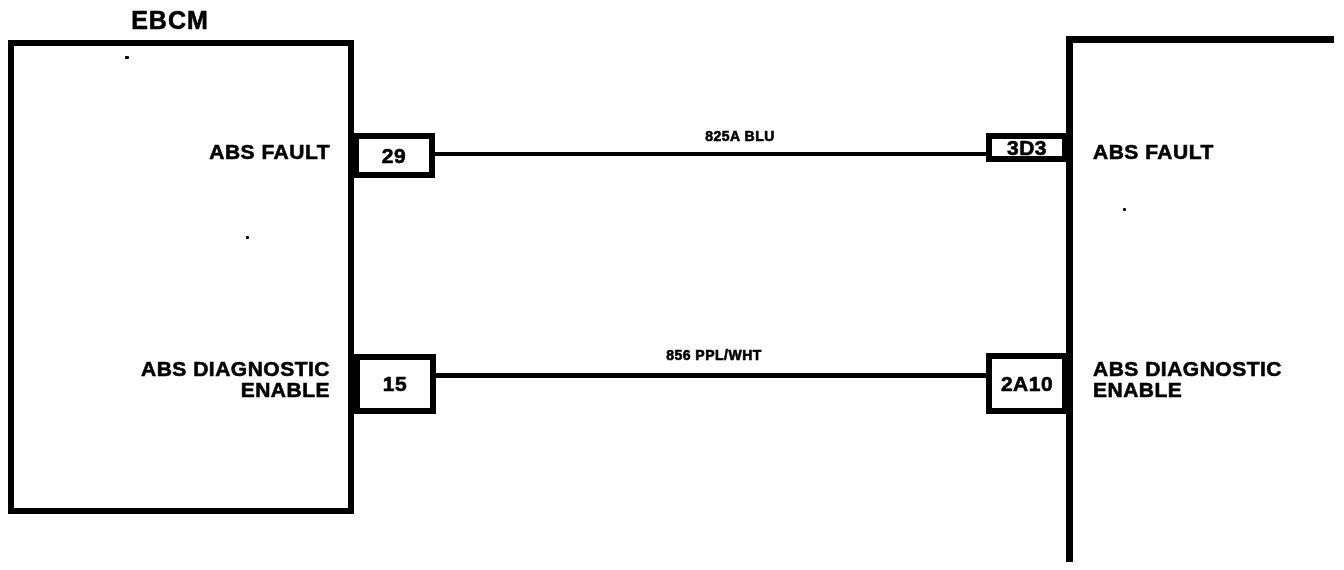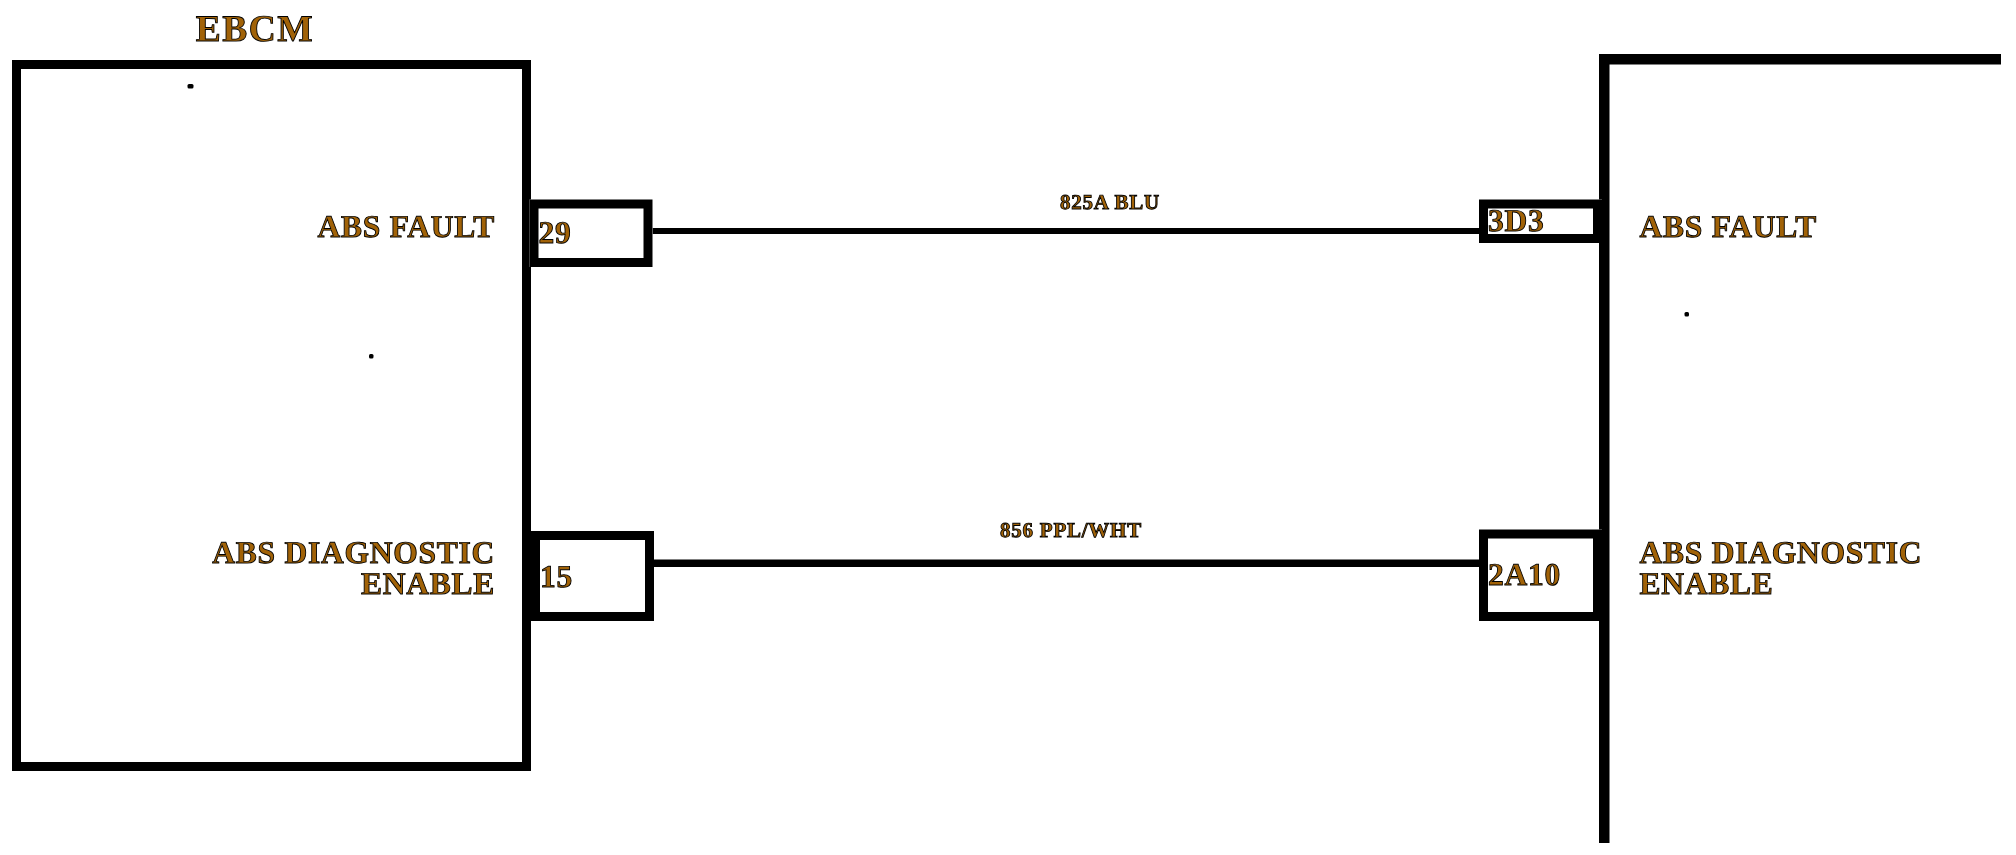--- a/index.html
+++ b/index.html
@@ -7,34 +7,33 @@
   .canvas {
     position:relative;
     width:1344px; height:570px;
     background:#ffffff;
     font-family:"Liberation Sans","DejaVu Sans",sans-serif;
     color:#000;
     overflow:hidden;
   }
   .txt {
     font-weight:700;
-    color:#a16207;
+    color:#000000;
     -webkit-text-stroke:0.6px #000;
     letter-spacing:0.5px;
     white-space:nowrap;
-    font-family:Liberation Serif, serif;
   }
   .module-title { position:absolute; font-size:25px; text-align:center; letter-spacing:1px; }
   .signal-label { position:absolute; font-size:21px; line-height:21px; }
   .wire-label   { position:absolute; font-size:14px; text-align:center; }
   .module-box   { position:absolute; border:6px solid #000; background:#fff; }
   .bcm-shape    { position:absolute; border-left:7px solid #000; border-top:7px solid #000; background:#fff; }
   .pin-box {
     position:absolute; border:6px solid #000; background:#fff;
-    display:flex; align-items:center; 
+    display:flex; align-items:center; justify-content:center;
     font-size:21px; z-index:3;
   }
   .wire { position:absolute; background:#000; z-index:1; }
   .speck { position:absolute; background:#000; border-radius:1px; }
   .align-right { text-align:right; }
 </style>
 </head>
 <body>
 
 <div class="canvas">

